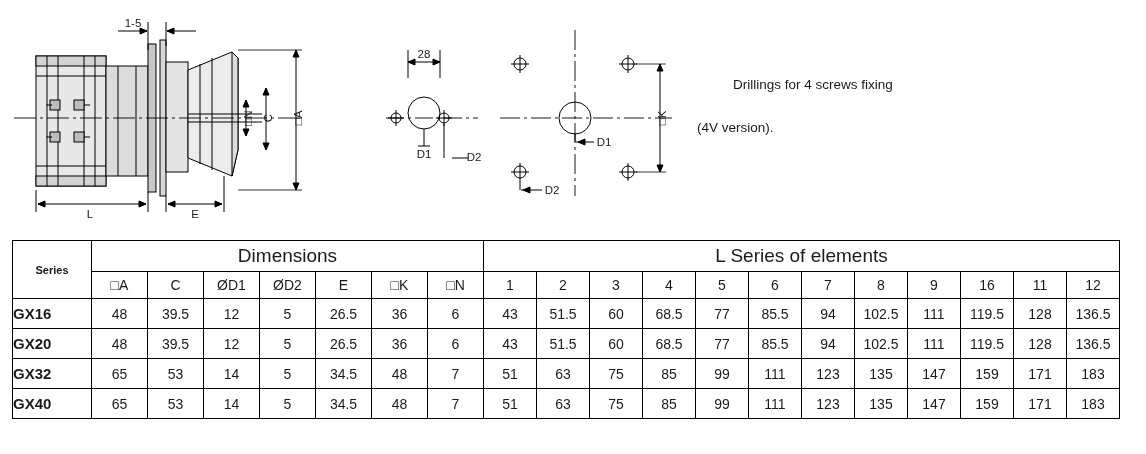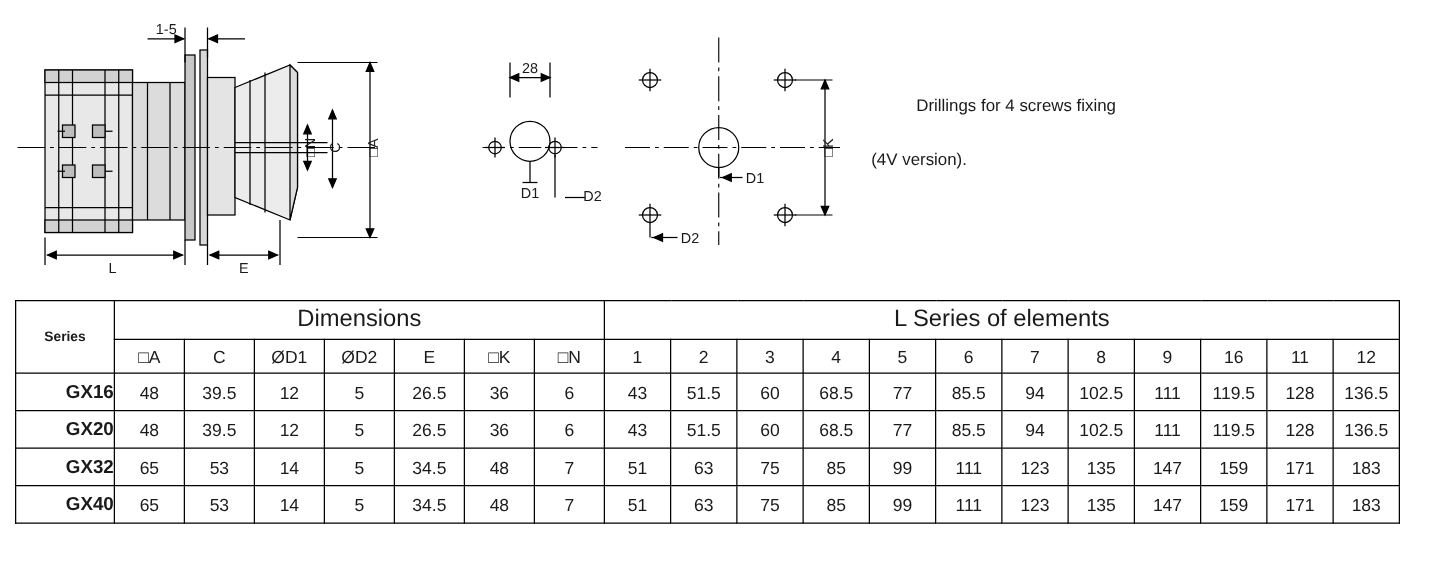--- a/index.html
+++ b/index.html
@@ -58,21 +58,21 @@
   }
   #spec-table .group-head {
     font-size: 19px;
     height: 30px;
   }
   #spec-table .dim-col { width: 55px; }
   #spec-table .elem-col { width: 52px; }
   #spec-table .series-cell {
     font-weight: bold;
     font-size: 15px;
-    text-align: right;
+    text-align: left;
   }
   #spec-table .sub-head { height: 26px; font-size: 14px; }
   #spec-table tbody td { height: 29px; }
 </style>
 </head>
 <body>
 
 <div id="drawing">
   <svg width="1146" height="232" viewBox="0 0 1146 232">
     <g stroke="#000" fill="none" stroke-width="1">

